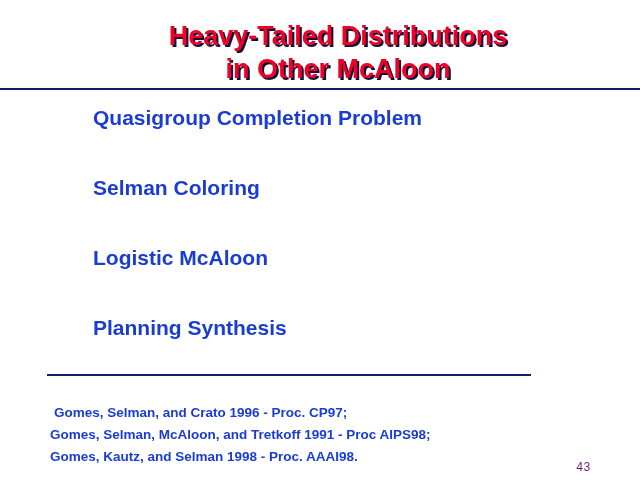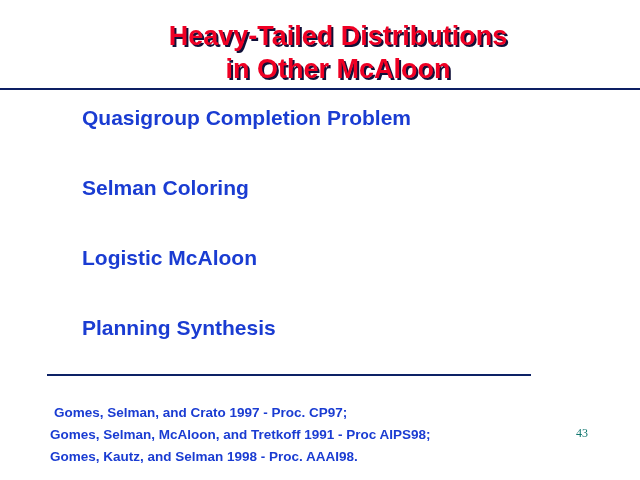--- a/index.html
+++ b/index.html
@@ -56,21 +56,21 @@
     left: 47px;
     top: 374px;
     width: 484px;
     height: 2px;
     background: #0d2266;
   }
 
   
   .list {
     position: absolute;
-    left: 82px;
+    left: 93px;
     top: 105px;
     width: 520px;
   }
   .list-item {
     font-family: "Liberation Sans", sans-serif;
     font-weight: bold;
     font-size: 21px;
     line-height: 26px;
     color: #1a3cd2;
     height: 70px;
@@ -93,24 +93,24 @@
     white-space: nowrap;
   }
   .citation-line.indent-first {
     padding-left: 4px;
   }
 
   
   .page-number {
     position: absolute;
     left: 576px;
-    top: 426px;
-    font-family: Liberation Serif, serif;
+    top: 461px;
+    font-family: Liberation Mono, monospace;
     font-size: 12px;
-    color: #0f766e;
+    color: #701a75;
   }
 </style>
 </head>
 <body>
 
 <div class="slide">
 
   <div class="title-block">
     <div class="title-line">Heavy-Tailed Distributions</div>
     <div class="title-line">in Other McAloon</div>
@@ -121,20 +121,20 @@
   <div class="list">
     <div class="list-item">Quasigroup Completion Problem</div>
     <div class="list-item">Selman Coloring</div>
     <div class="list-item">Logistic McAloon</div>
     <div class="list-item">Planning Synthesis</div>
   </div>
 
   <div class="rule-bottom"></div>
 
   <div class="citations">
-    <div class="citation-line indent-first">Gomes, Selman, and Crato 1997 - Proc. CP97;</div>
+    <div class="citation-line indent-first">Gomes, Selman, and Crato 1996 - Proc. CP97;</div>
     <div class="citation-line">Gomes, Selman, McAloon, and Tretkoff 1991 - Proc AIPS98;</div>
     <div class="citation-line">Gomes, Kautz, and Selman 1998 -  Proc. AAAI98.</div>
   </div>
 
   <div class="page-number">43</div>
 
 </div>
 
 </body></html>

